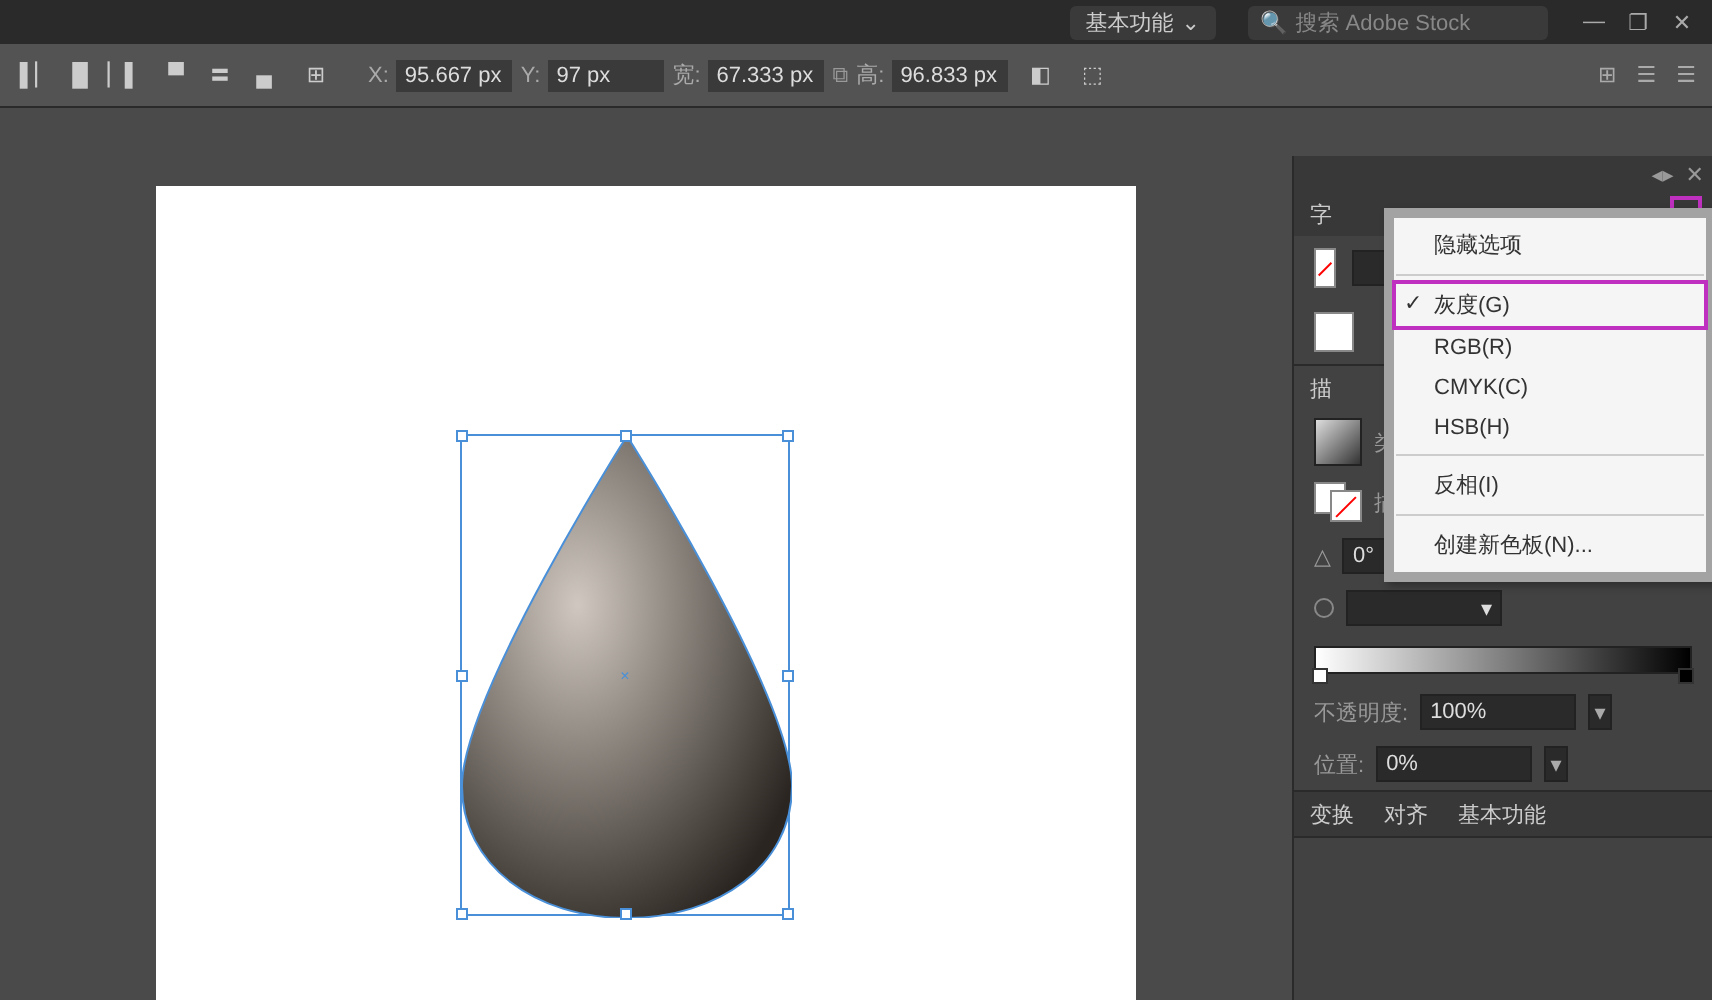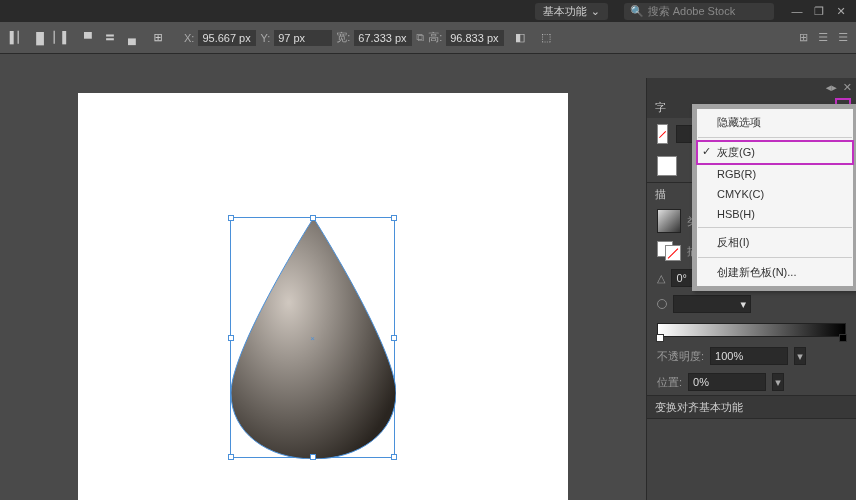--- a/index.html
+++ b/index.html
@@ -208,21 +208,21 @@
         <span class="label-sm">位置:</span>
         <div class="select field-md">
           <span>0%</span>
         </div>
         <div class="tiny-dd">▾</div>
       </div>
     </div>
 
     <div class="panel-section">
       <div class="panel-title" style="background:#383838">
-        <div style="display:flex;gap:0">
+        <div style="display:flex;gap:15px">
           <span>变换</span>
           <span>对齐</span>
           <span>基本功能</span>
         </div>
       </div>
     </div>
   </div>
 </div>
 
 <div class="context-menu">

